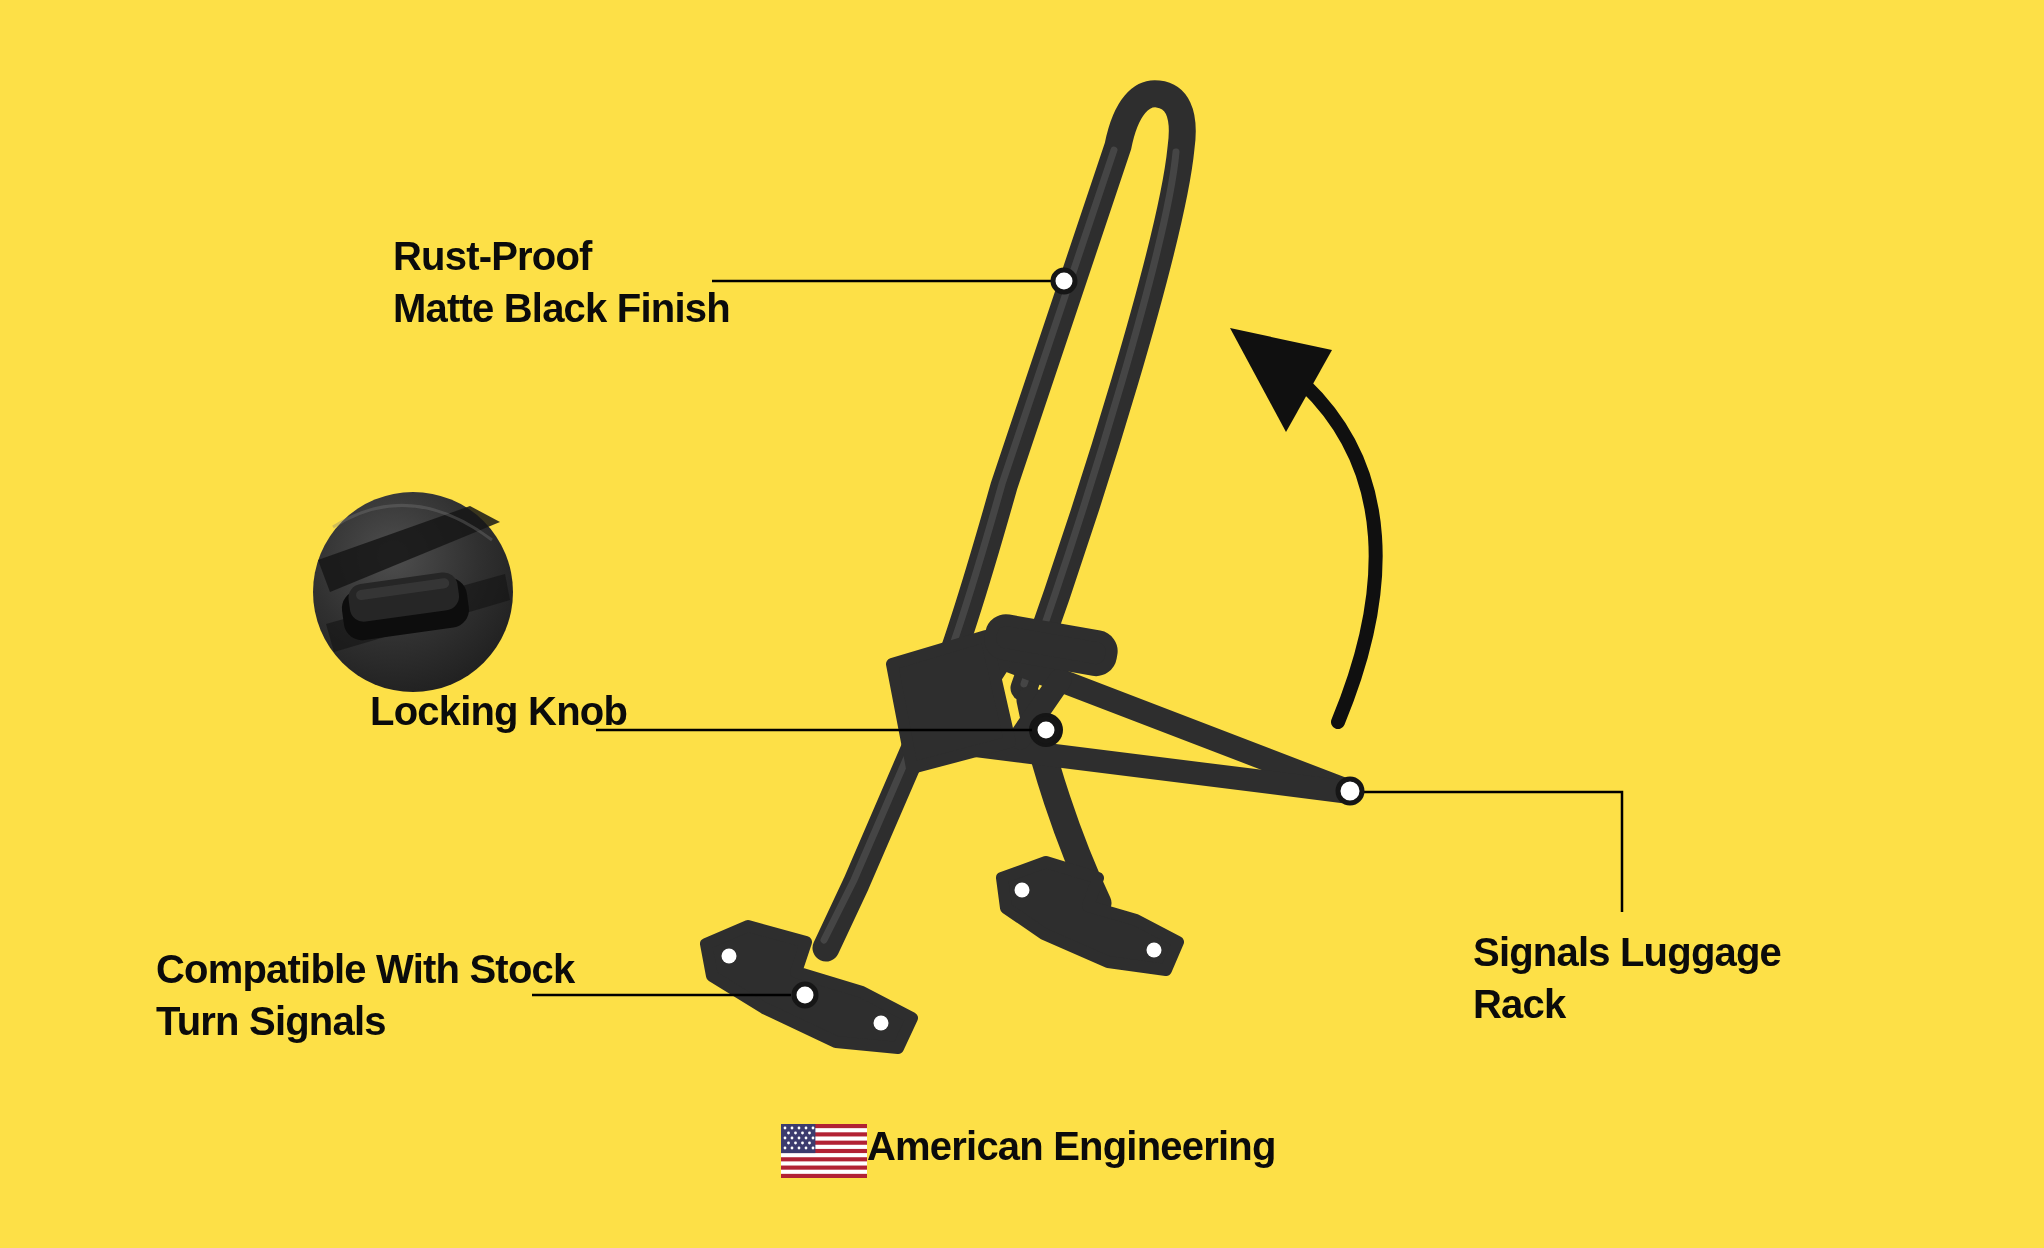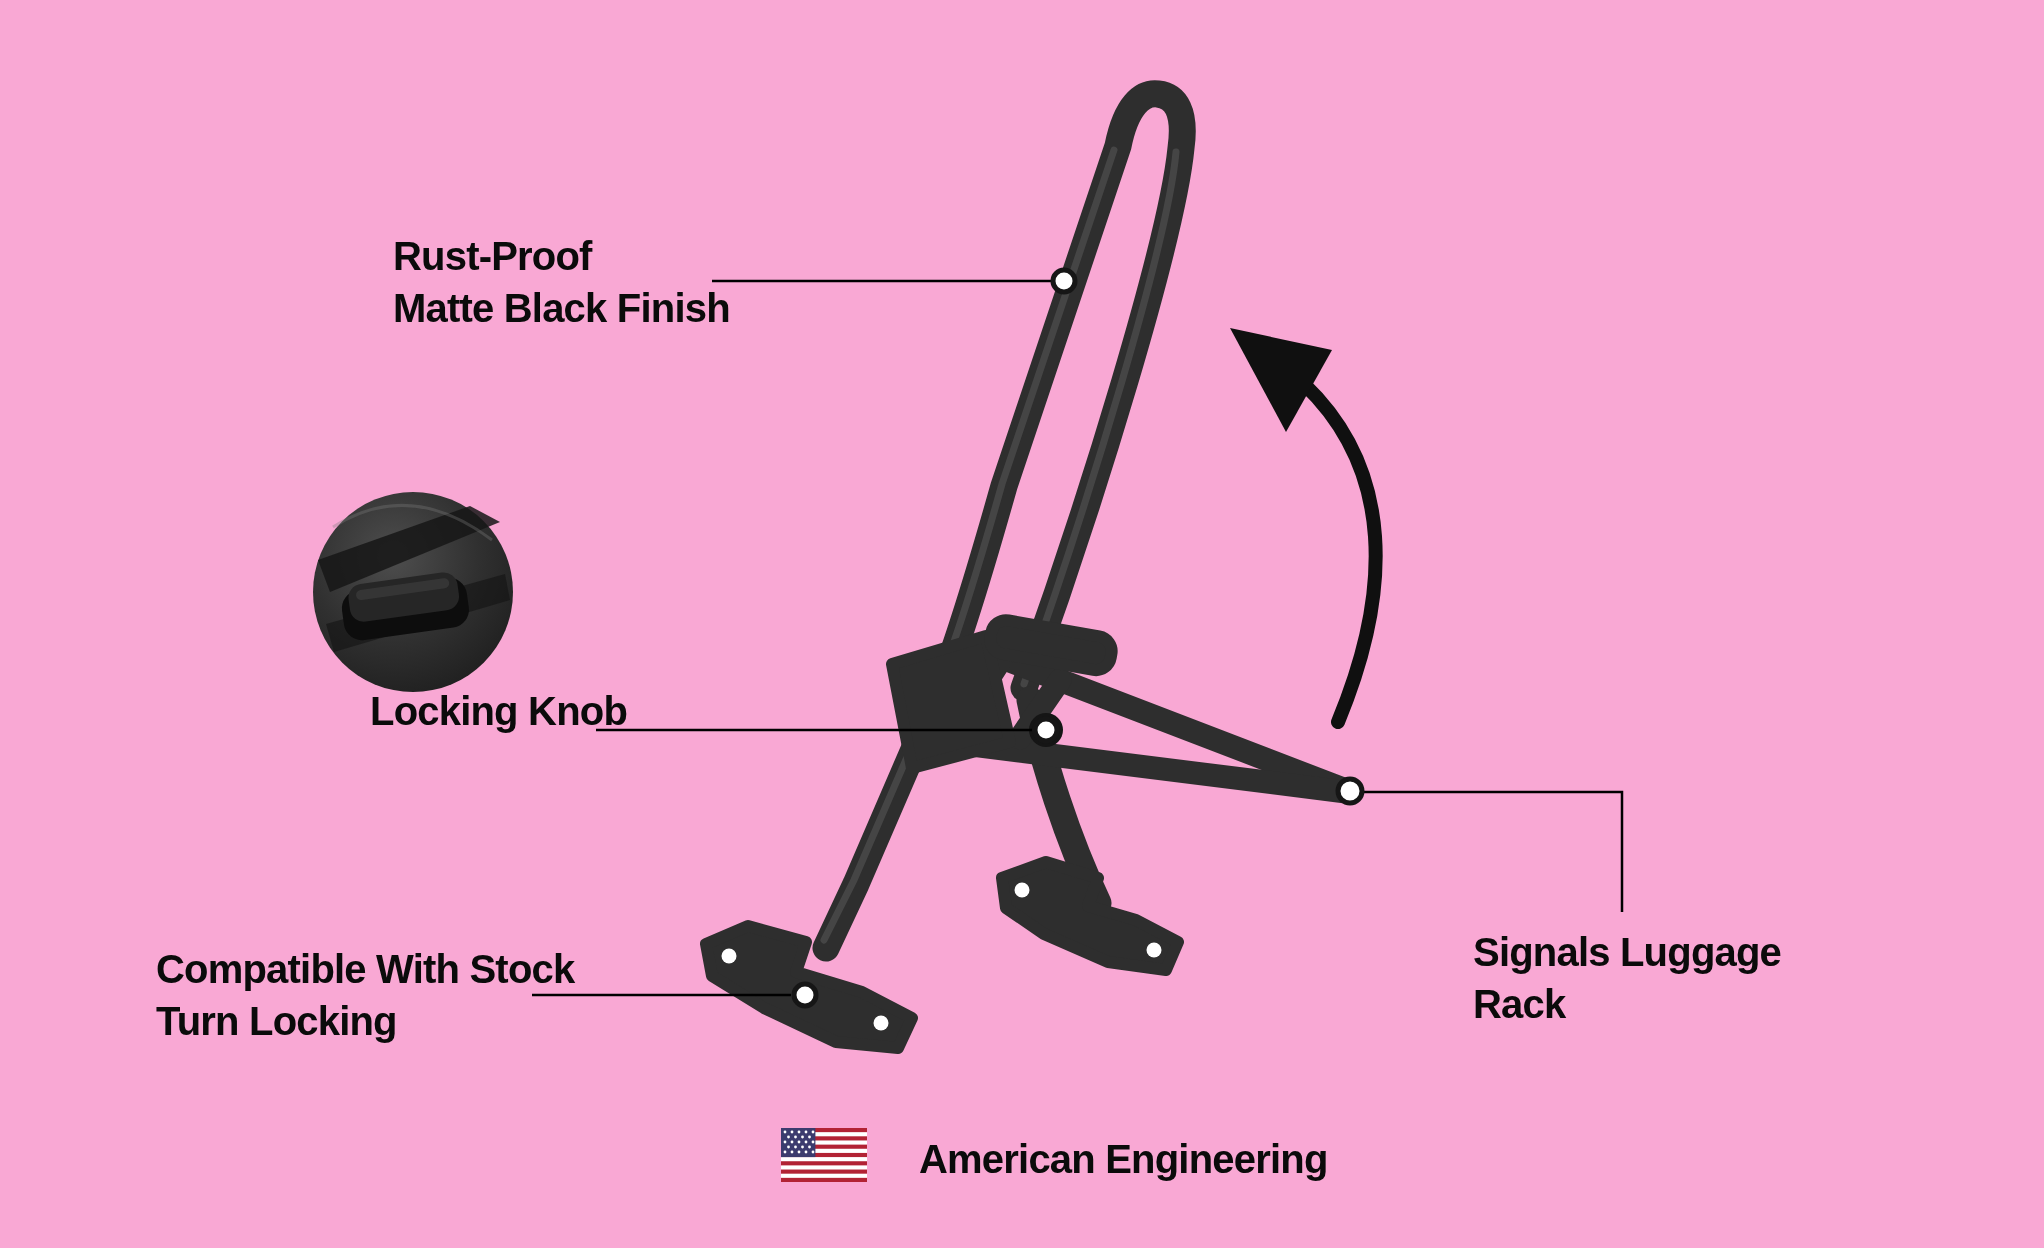--- a/index.html
+++ b/index.html
@@ -1,39 +1,39 @@
 <!DOCTYPE html>
 <html style="--tube: #2e2e2e; --tube-highlight: #4d4d4d; --callout-line: #000000; --marker-fill: #ffffff; --marker-ring: #161616; --flag-red: #B22234; --flag-blue: #3C3B6E;"><head>
 <meta charset="utf-8">
 <style>
   html,body{margin:0;padding:0;background:#ffffff;}
   .stage{
     position:relative;
     width:2044px;height:1248px;
-    background:#f9a8d4;
+    background:#fde047;
     overflow:hidden;
     font-family:"Liberation Sans","DejaVu Sans",sans-serif;
   }
   .art{position:absolute;left:0;top:0;width:2044px;height:1248px;}
   .label{
     position:absolute;
     font-weight:700;
     font-size:40px;
     line-height:1.3;
     letter-spacing:-0.8px;
     color:#0b0b0b;
     white-space:pre-line;
   }
   .label-rust{left:393px;top:230px;}
   .label-knob{left:370px;top:685px;}
   .label-signals{left:156px;top:943px;}
   .label-rack{left:1473px;top:926px;}
   .footer{
     position:absolute;left:781px;top:1124px;height:58px;
-    display:flex;align-items:flex-end;gap:52px;
+    display:flex;align-items:flex-start;
   }
   .flag{width:86px;height:54px;display:block;}
   .footer-text{
     font-weight:700;font-size:40px;letter-spacing:-0.8px;color:#0b0b0b;white-space:nowrap;
   }
   
   .tube{fill:none;stroke:var(--tube,#2e2e2e);stroke-width:27;stroke-linecap:round;stroke-linejoin:round;}
   .tube-mid{fill:none;stroke:var(--tube,#2e2e2e);stroke-width:23;stroke-linecap:round;stroke-linejoin:round;}
   .tube-hl{fill:none;stroke:var(--tube-highlight,#4d4d4d);stroke-width:7;stroke-linecap:round;opacity:.75;}
   .solid{fill:var(--tube,#2e2e2e);stroke:var(--tube,#2e2e2e);stroke-width:12;stroke-linejoin:round;}
@@ -116,21 +116,21 @@
       <circle class="marker" cx="1046" cy="730" r="11"></circle>
       <circle class="marker" cx="805" cy="995" r="11"></circle>
       <circle class="marker" cx="1350" cy="791" r="12"></circle>
     </g>
   </svg>
 
   <div class="label label-rust">Rust-Proof
 Matte Black Finish</div>
   <div class="label label-knob">Locking Knob</div>
   <div class="label label-signals">Compatible With Stock
-Turn Locking</div>
+Turn Signals</div>
   <div class="label label-rack">Signals Luggage
 Rack</div>
 
   <div class="footer">
     <svg class="flag" viewBox="0 0 86 54" aria-hidden="true">
       <rect x="0" y="0" width="86" height="54" fill="#B22234"></rect>
       <rect x="0" y="4.15" width="86" height="4.15" fill="#ffffff"></rect>
       <rect x="0" y="12.46" width="86" height="4.15" fill="#ffffff"></rect>
       <rect x="0" y="20.77" width="86" height="4.15" fill="#ffffff"></rect>
       <rect x="0" y="29.08" width="86" height="4.15" fill="#ffffff"></rect>

